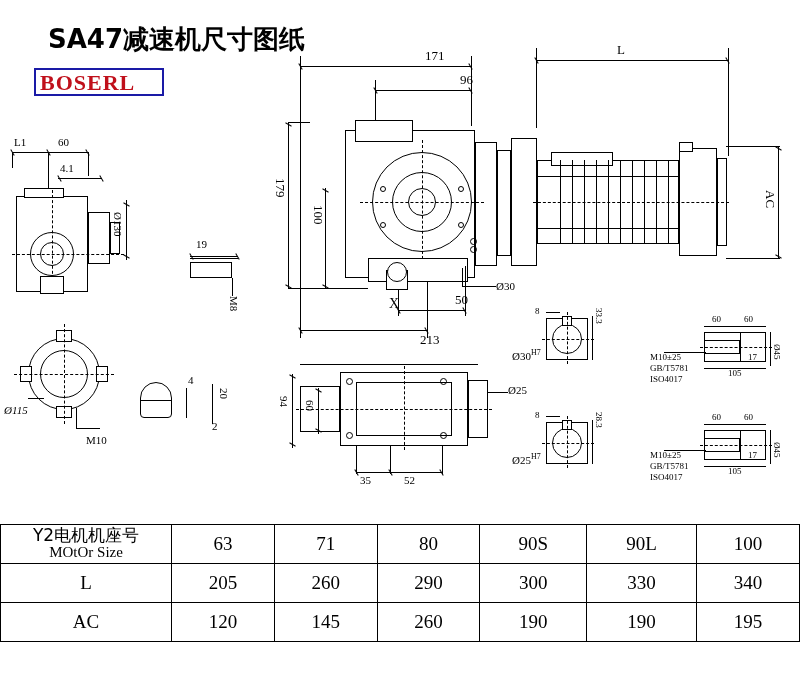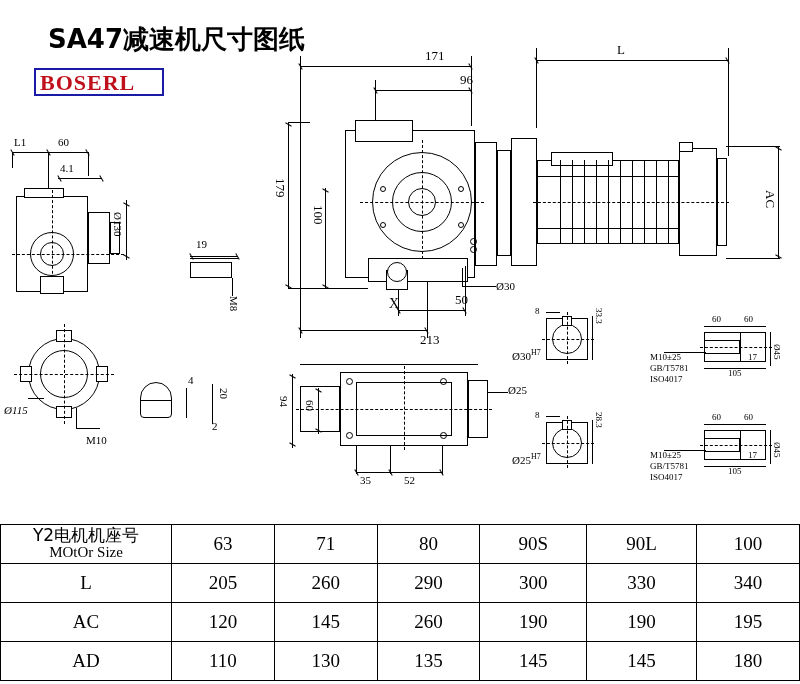--- a/index.html
+++ b/index.html
@@ -387,25 +387,16 @@
     </tr>
     <tr>
       <td class="lbl">AC</td>
       <td>120</td>
       <td>145</td>
       <td>260</td>
       <td>190</td>
       <td>190</td>
       <td>195</td>
     </tr>
-    <tr>
-      <td class="lbl">AD</td>
-      <td>110</td>
-      <td>130</td>
-      <td>135</td>
-      <td>145</td>
-      <td>145</td>
-      <td>180</td>
-    </tr>
   </tbody>
     </table>
 
 </div>
 
 </body></html>

